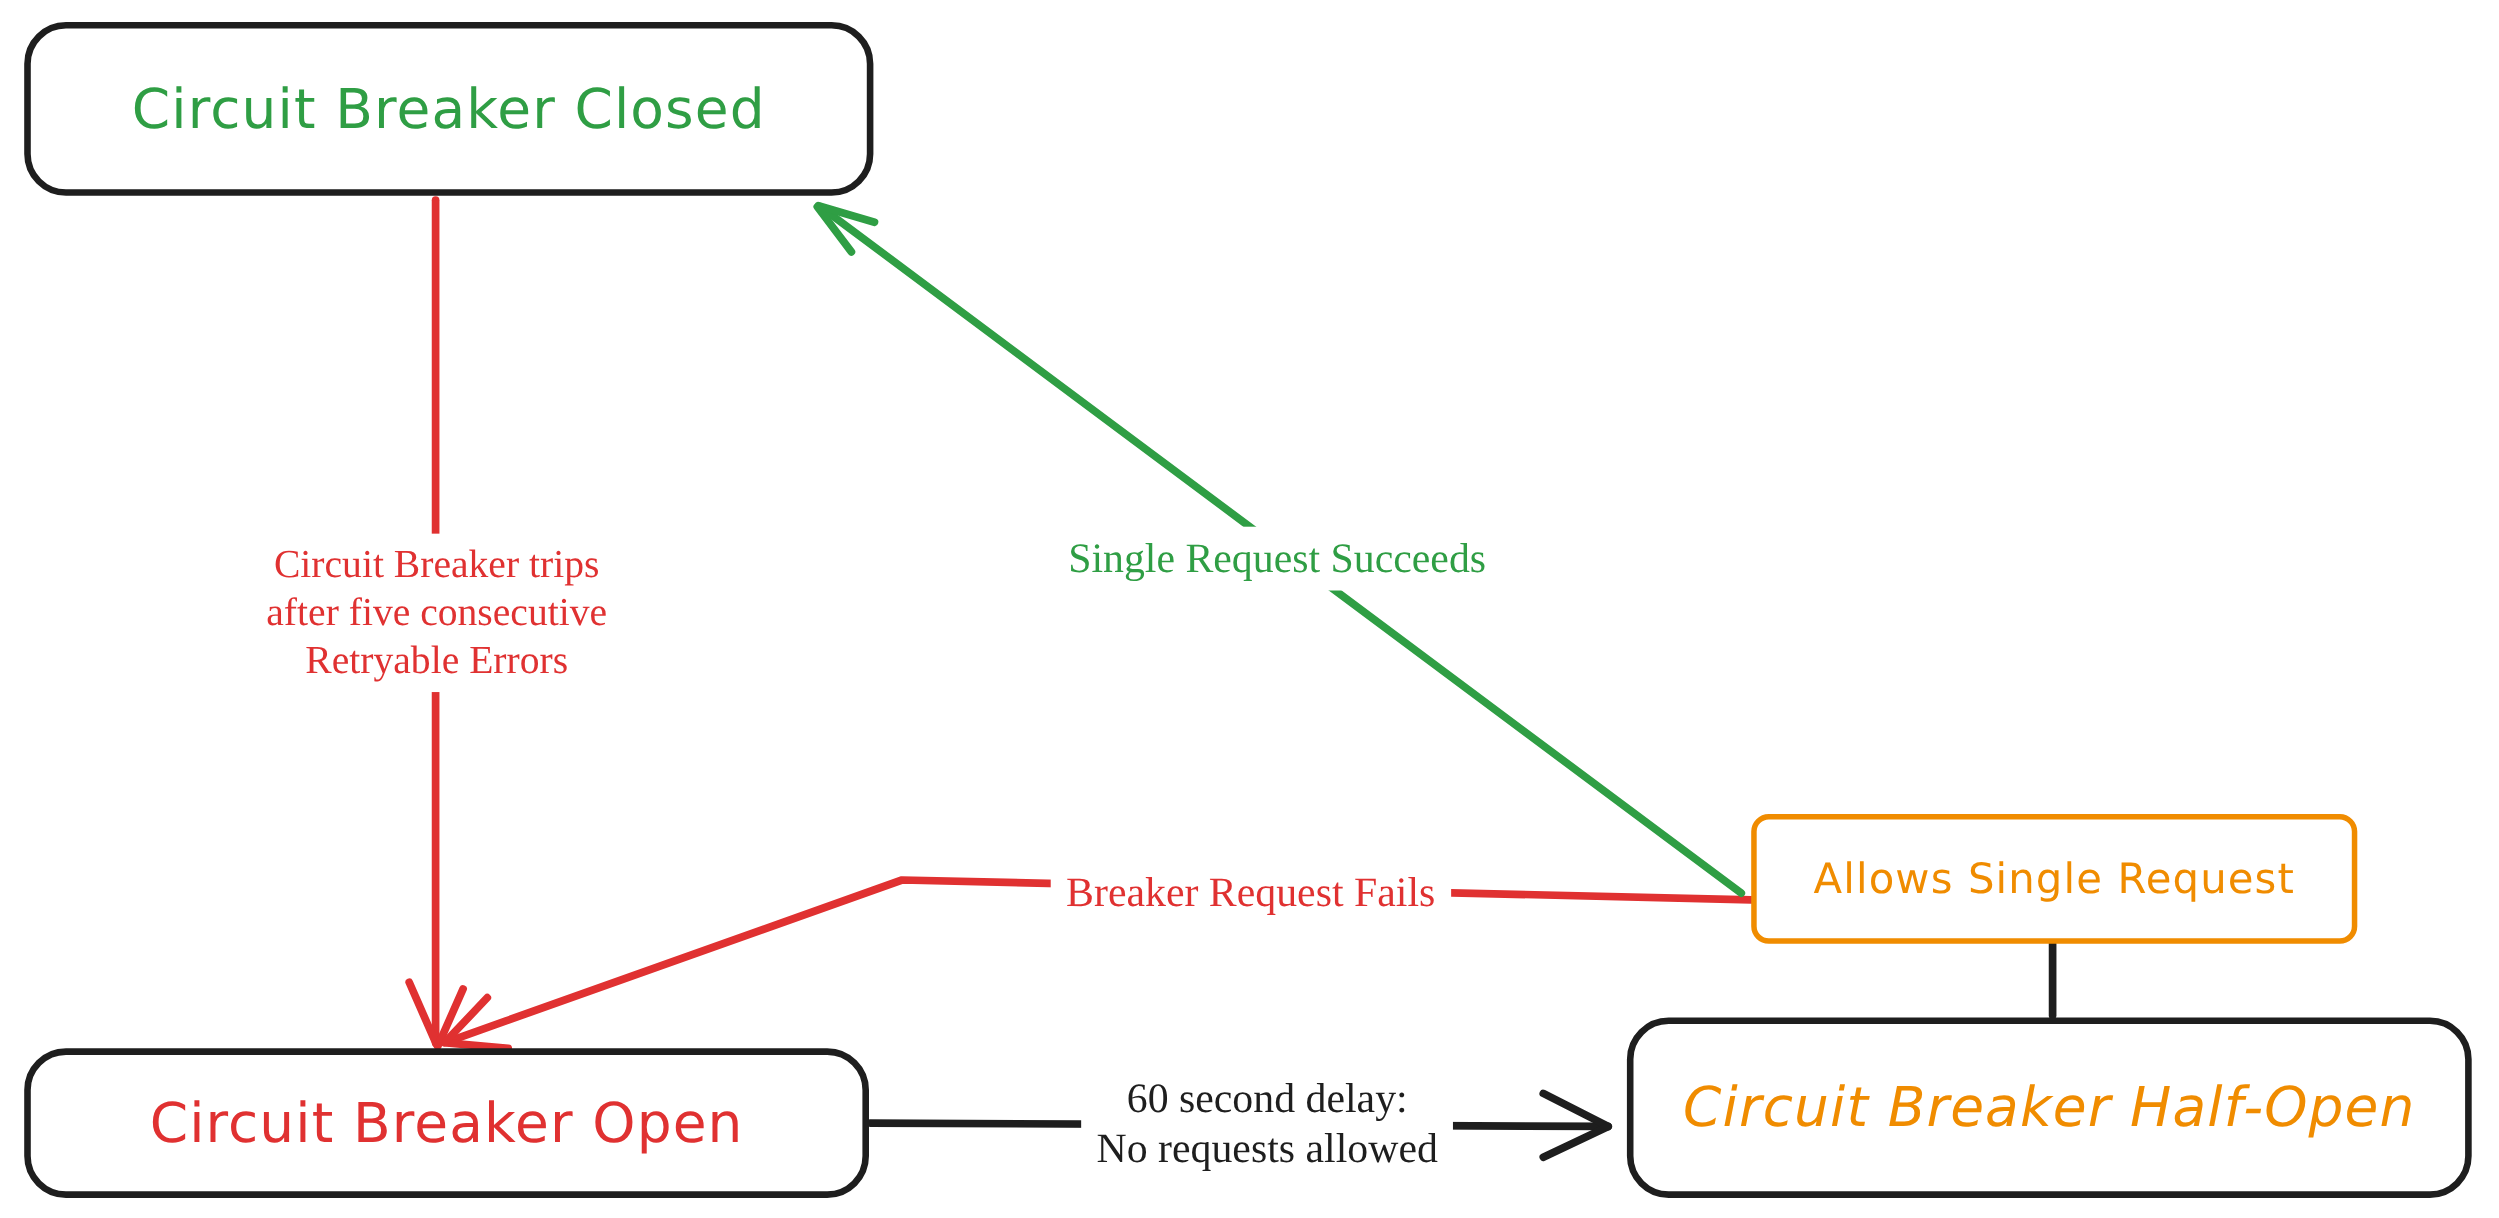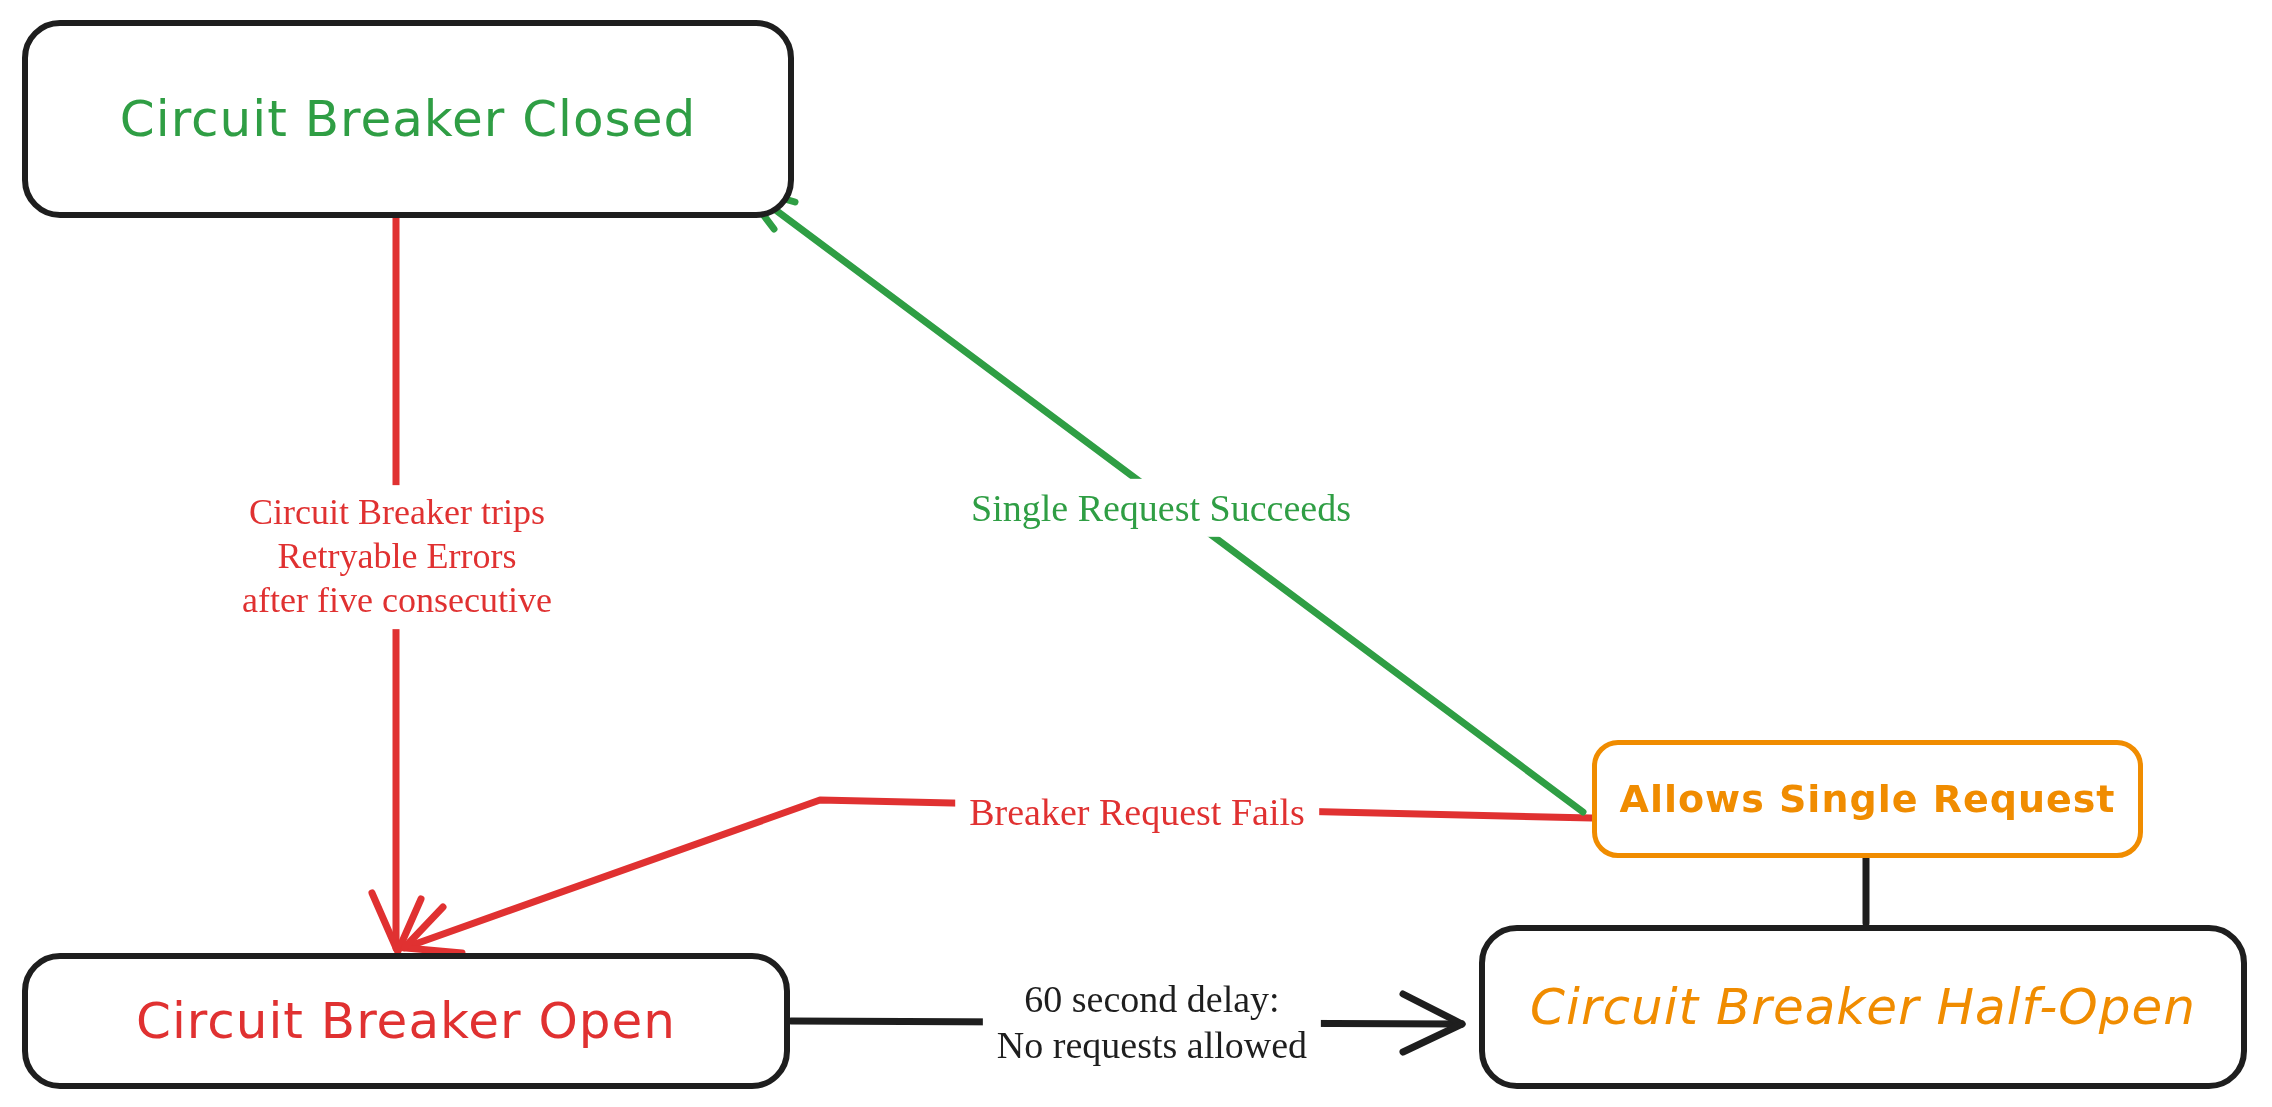--- a/index.html
+++ b/index.html
@@ -40,28 +40,27 @@
     background: #fff;
     border: 6px solid var(--ink);
     border-radius: 38px;
     text-align: center;
   }
   .node .title {
     font-size: 50px;
     letter-spacing: 1px;
     white-space: nowrap;
   }
-  .node.closed   { left: 22px;   top: 20px;  width: 772px; height: 198px; }
+  .node.closed   { left: 22px;   top: 20px;  width: 772px; height: 158px; }
   .node.open     { left: 22px;   top: 953px; width: 768px; height: 136px; }
   .node.halfopen { left: 1479px; top: 925px; width: 768px; height: 164px; font-style: italic; }
   .node.allows {
     left: 1592px; top: 740px; width: 551px; height: 118px;
     border: 5px solid var(--orange);
-    border-radius: 26px;
-    font-weight: bold;
+    border-radius: 16px;
   }
   .node.allows .title { font-size: 38px; }
 
   .t-green  { color: var(--green); }
   .t-red    { color: var(--red); }
   .t-orange { color: var(--orange); }
   .t-ink    { color: var(--ink); }
 
   .edge-label {
     position: absolute;
@@ -126,22 +125,22 @@
   <div class="node halfopen">
     <span class="title t-orange">Circuit Breaker Half-Open</span>
   </div>
 
   <div class="node allows">
     <span class="title t-orange">Allows Single Request</span>
   </div>
 
   <div class="edge-label trip t-red">
     <div>Circuit Breaker trips</div>
+    <div>after five consecutive</div>
     <div>Retryable Errors</div>
-    <div>after five consecutive</div>
   </div>
 
   <div class="edge-label succeeds t-green">Single Request Succeeds</div>
 
   <div class="edge-label fails t-red">Breaker Request Fails</div>
 
   <div class="edge-label delay t-ink">
     <div>60 second delay:</div>
     <div>No requests allowed</div>
   </div>

